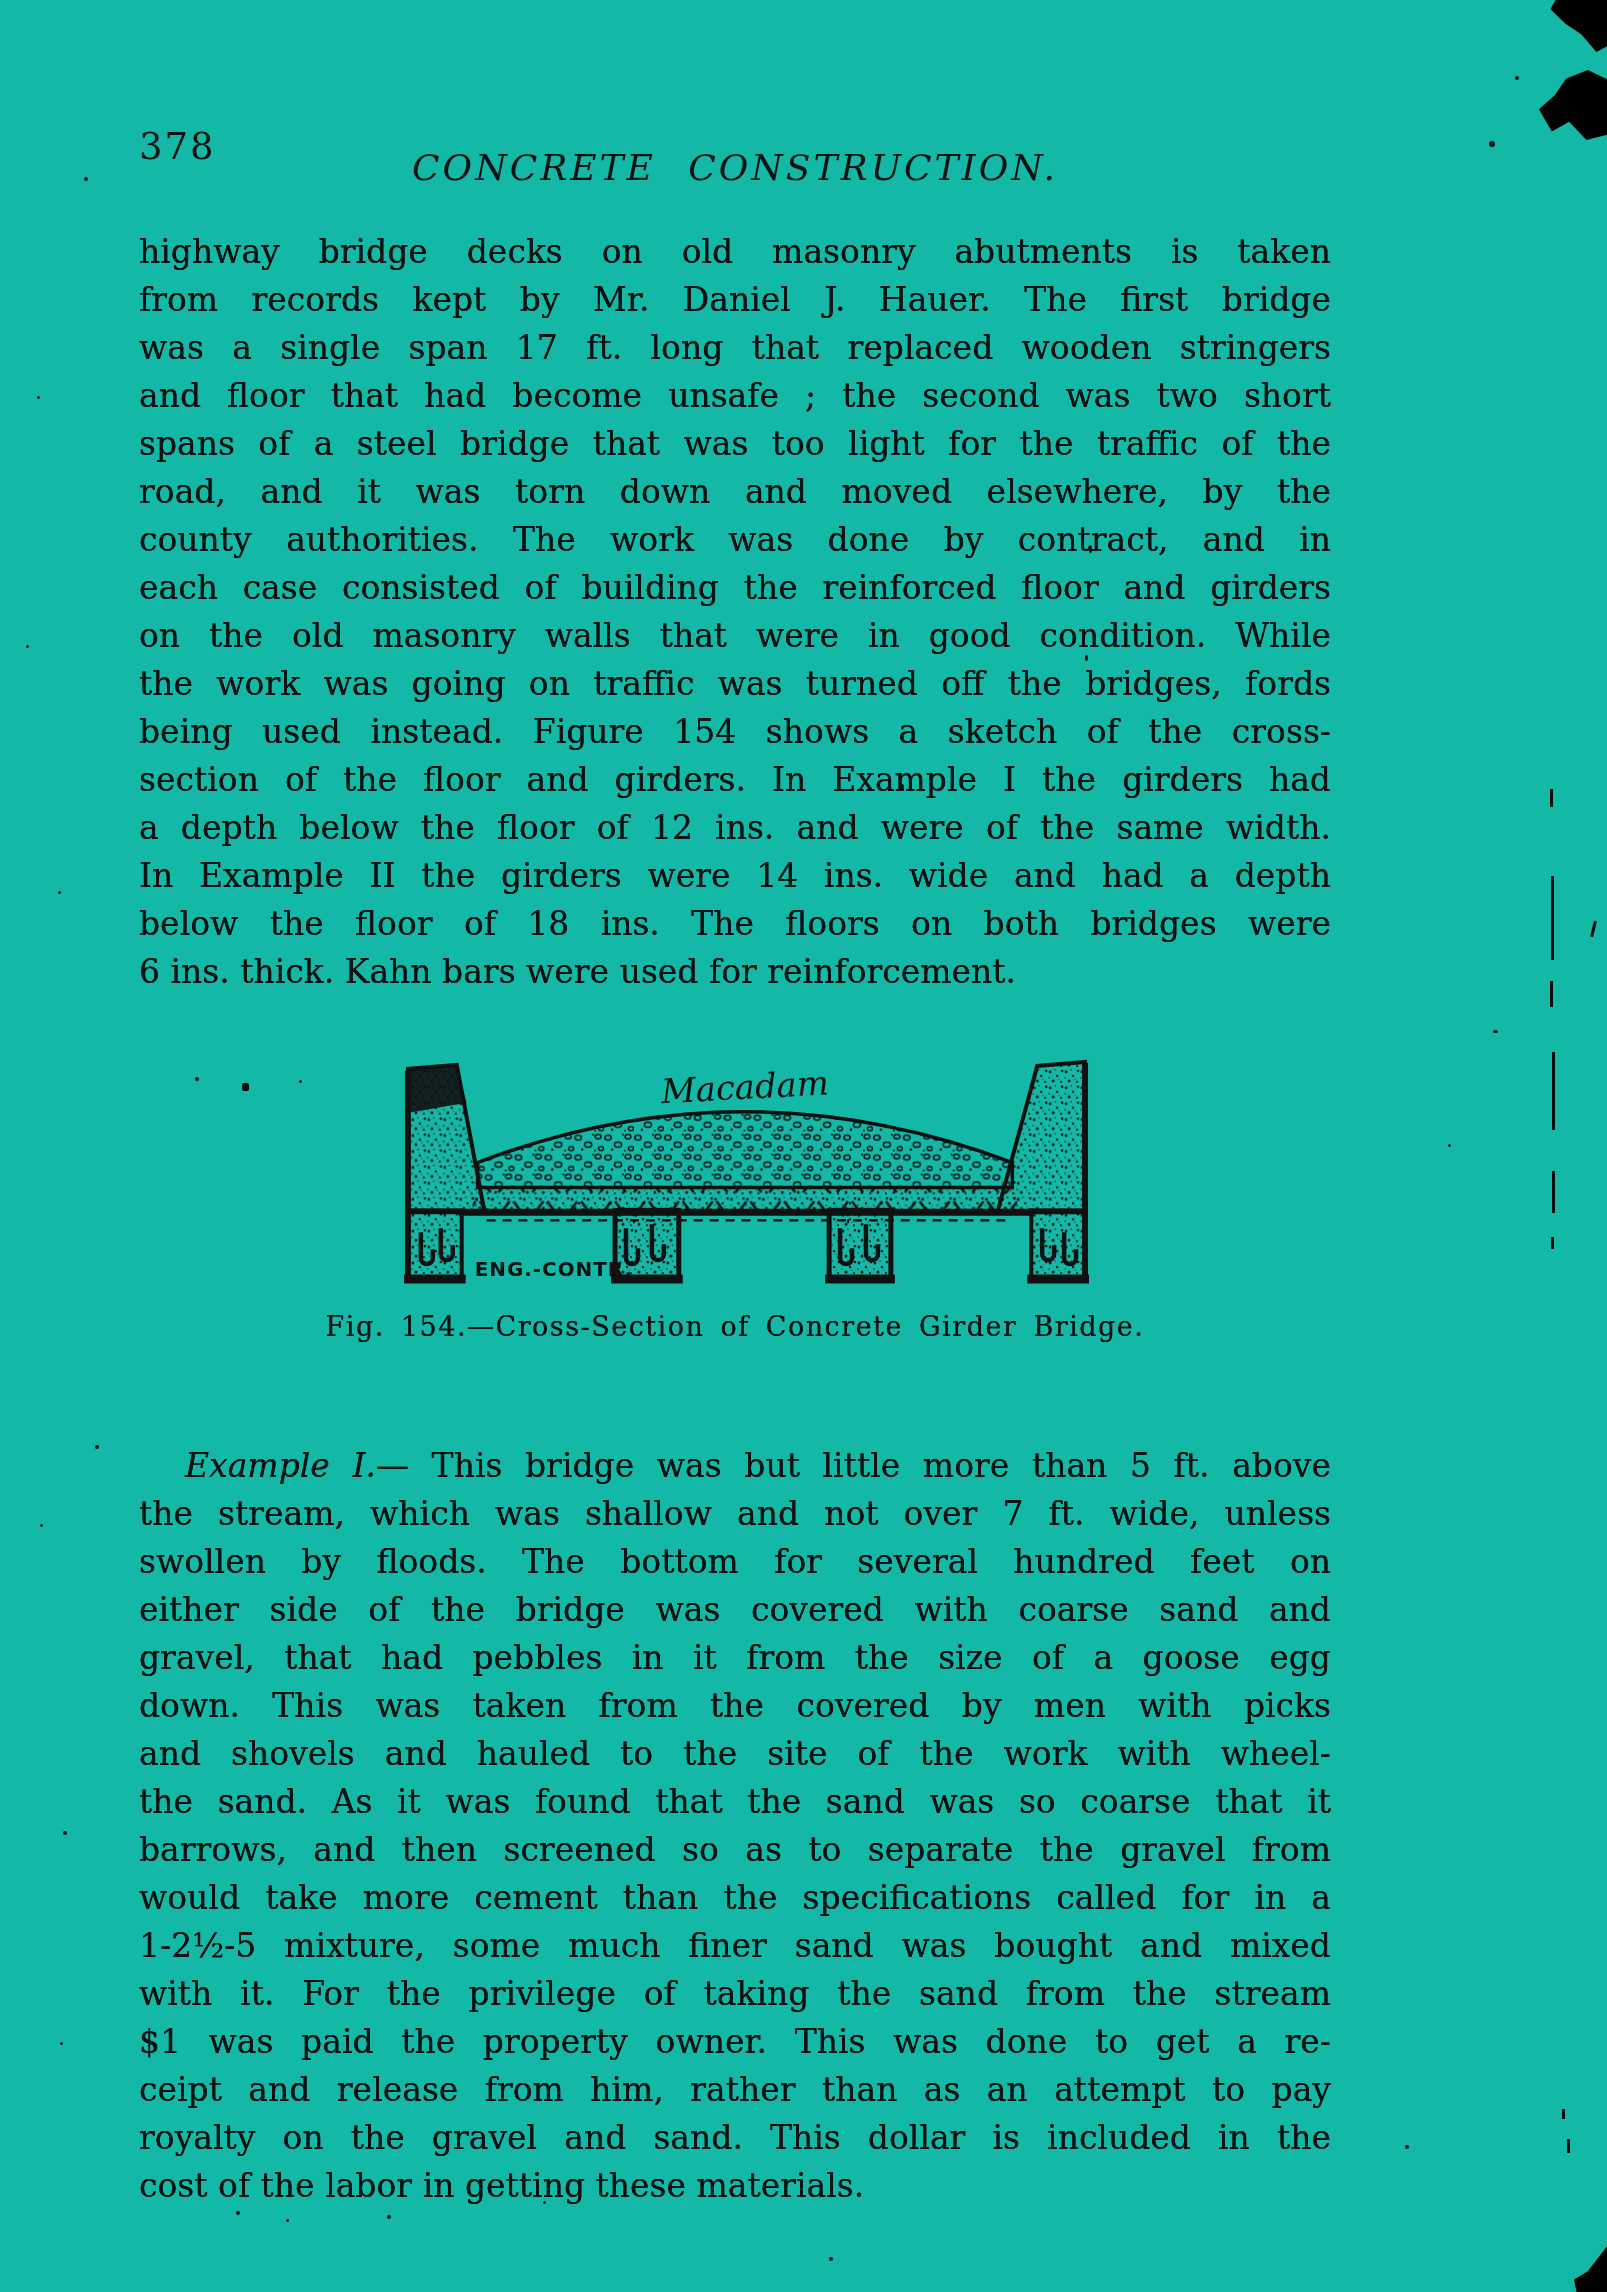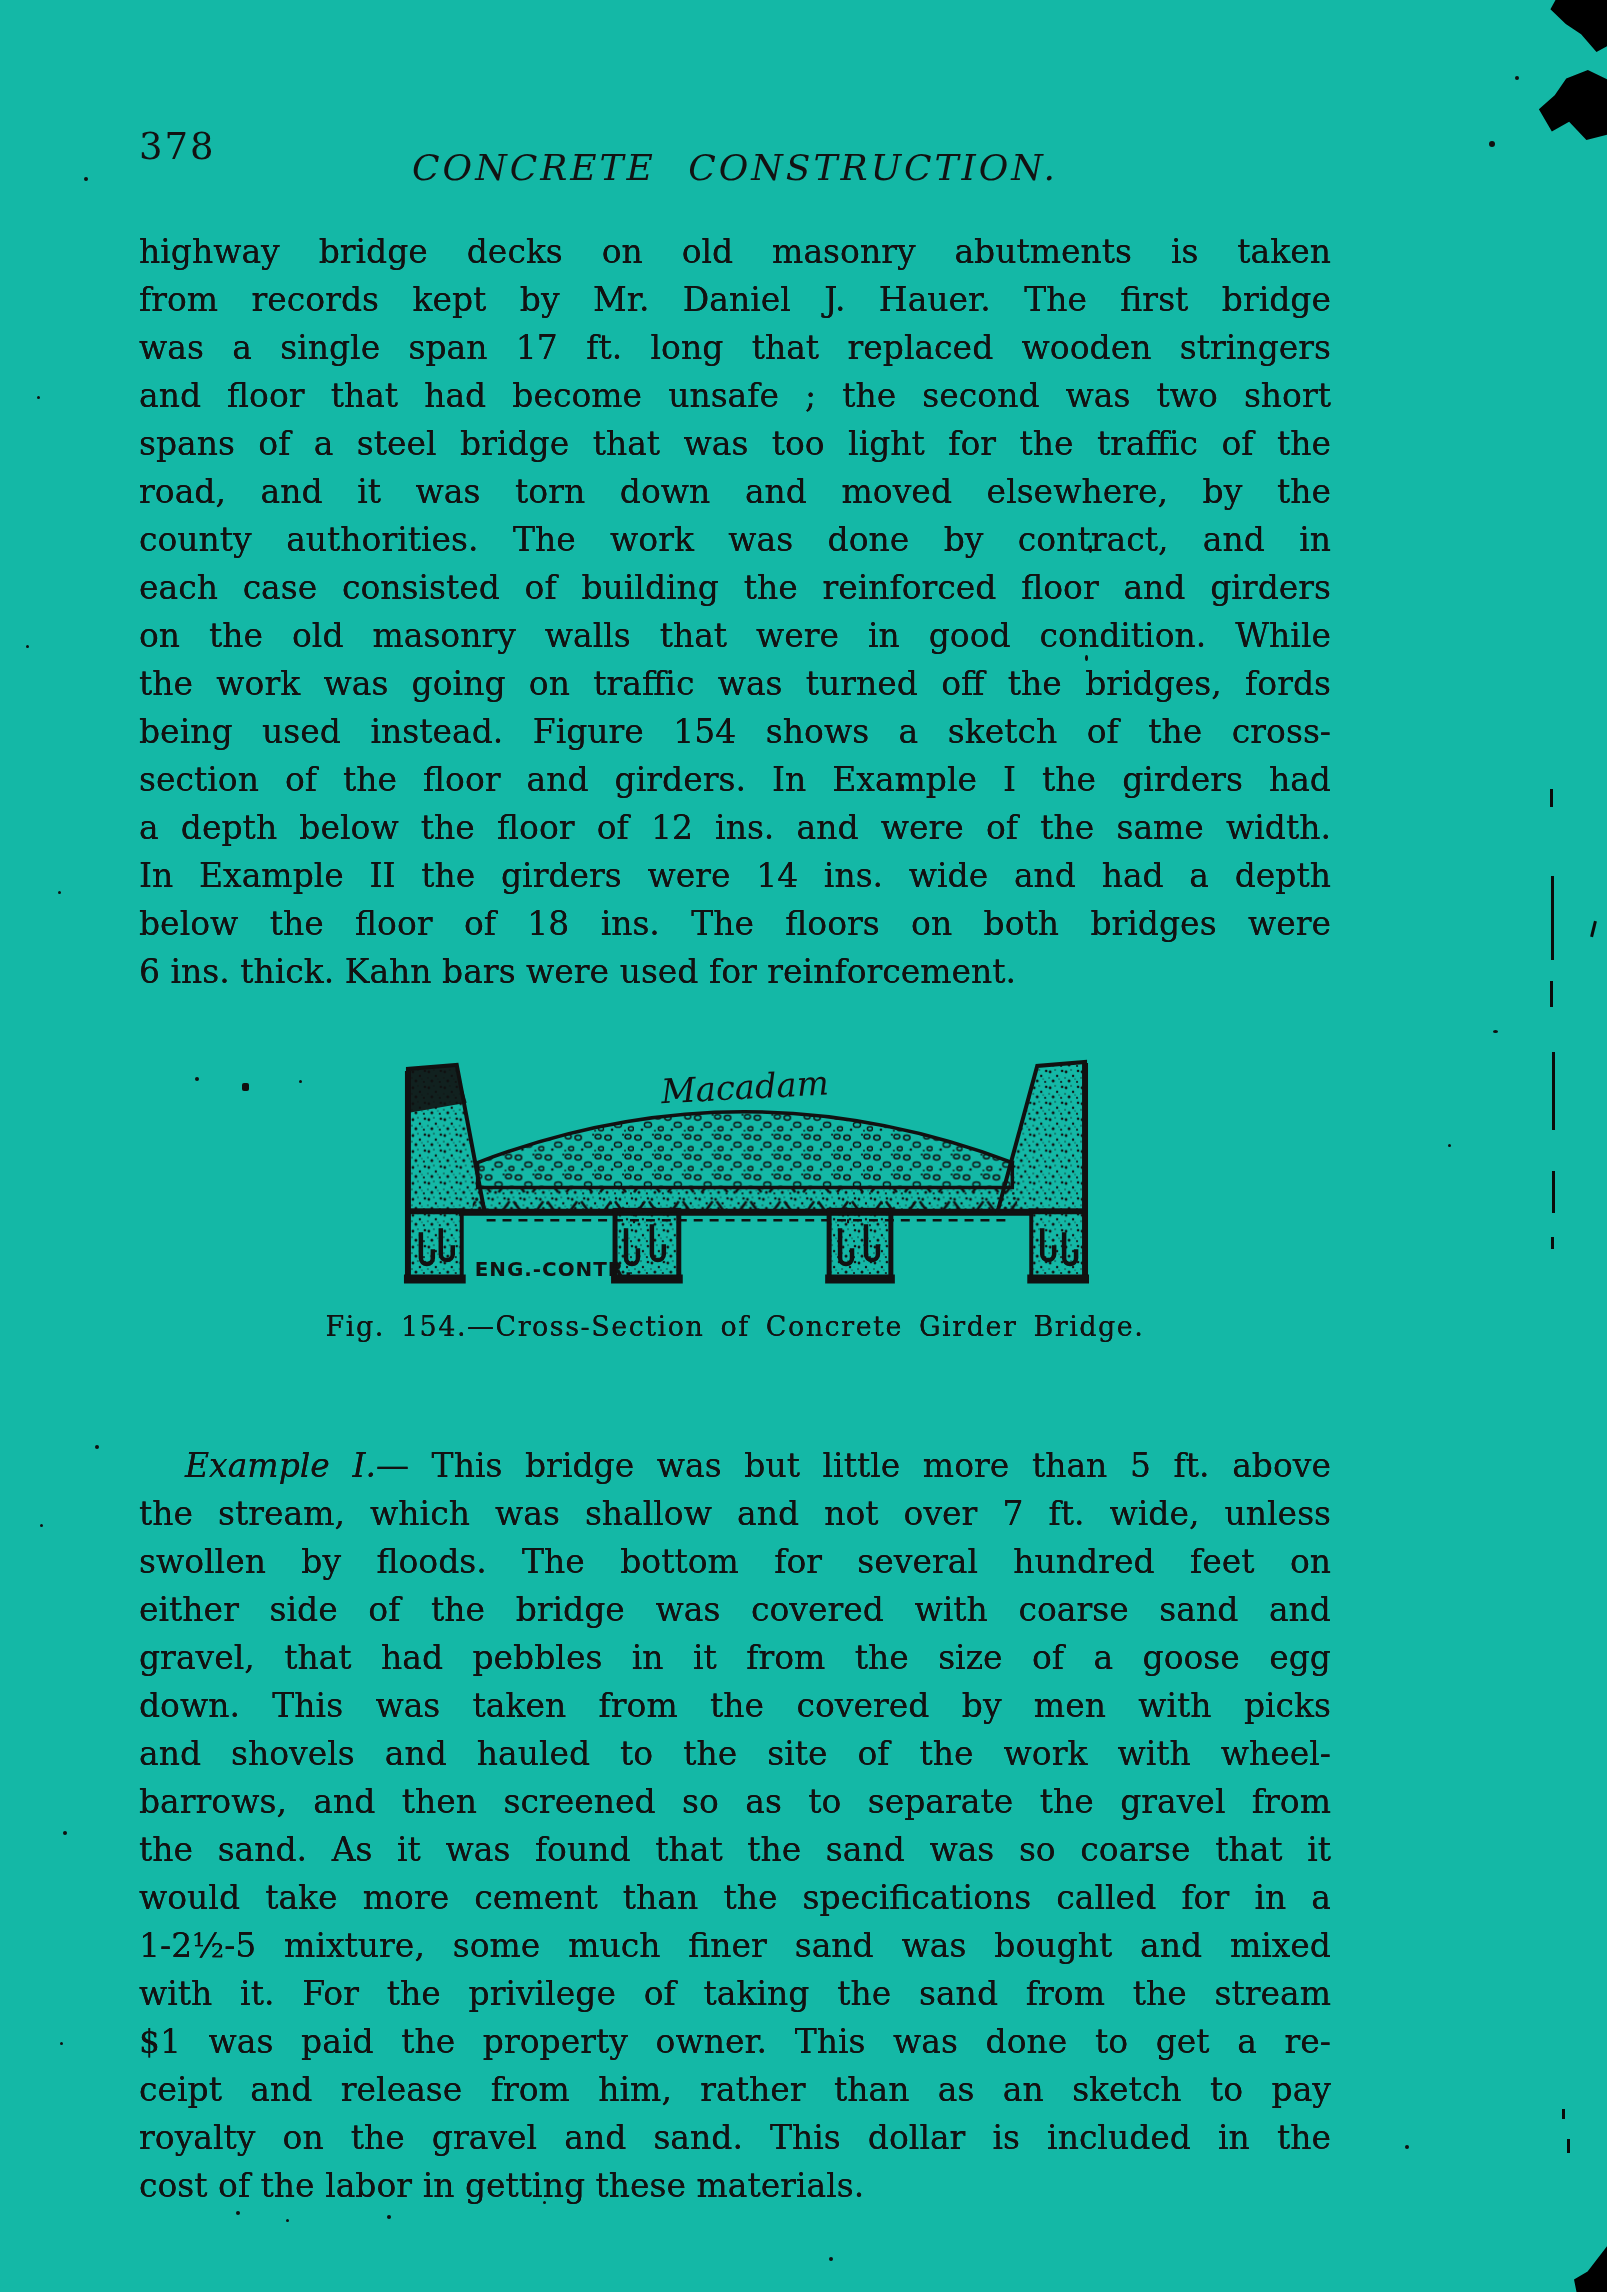--- a/index.html
+++ b/index.html
@@ -161,27 +161,27 @@
   <div class="figcaption">Fig. 154.—Cross-Section of Concrete Girder Bridge.</div>
 
   <div class="para" id="para2">
     <div class="ln ln-indent"><span class="lead">Example I.</span><span>— This bridge was but little more than 5 ft. above</span></div>
     <div class="ln"><span>the stream, which was shallow and not over 7 ft. wide, unless</span></div>
     <div class="ln"><span>swollen by floods.  The bottom for several hundred feet on</span></div>
     <div class="ln"><span>either side of the bridge was covered with coarse sand and</span></div>
     <div class="ln"><span>gravel, that had pebbles in it from the size of a goose egg</span></div>
     <div class="ln"><span>down.  This was taken from the covered by men with picks</span></div>
     <div class="ln"><span>and shovels and hauled to the site of the work with wheel-</span></div>
+    <div class="ln"><span>the sand.  As it was found that the sand was so coarse that it</span></div>
     <div class="ln"><span>barrows, and then screened so as to separate the gravel from</span></div>
-    <div class="ln"><span>the sand.  As it was found that the sand was so coarse that it</span></div>
     <div class="ln"><span>would take more cement than the specifications called for in a</span></div>
     <div class="ln"><span>1-2½-5 mixture, some much finer sand was bought and mixed</span></div>
     <div class="ln"><span>with it.  For the privilege of taking the sand from the stream</span></div>
     <div class="ln"><span>$1 was paid the property owner.  This was done to get a re-</span></div>
-    <div class="ln"><span>ceipt and release from him, rather than as an sketch to pay</span></div>
+    <div class="ln"><span>ceipt and release from him, rather than as an attempt to pay</span></div>
     <div class="ln"><span>royalty on the gravel and sand.  This dollar is included in the</span></div>
     <div class="ln ln-last"><span>cost of the labor in getting these materials.</span></div>
   </div>
 
   <div>
     <div class="blob blob1"></div>
     <div class="blob blob2"></div>
     <div class="blob blob3"></div>
 
     <div class="vd" style="left:1550px;top:789px;height:18px;"></div>

